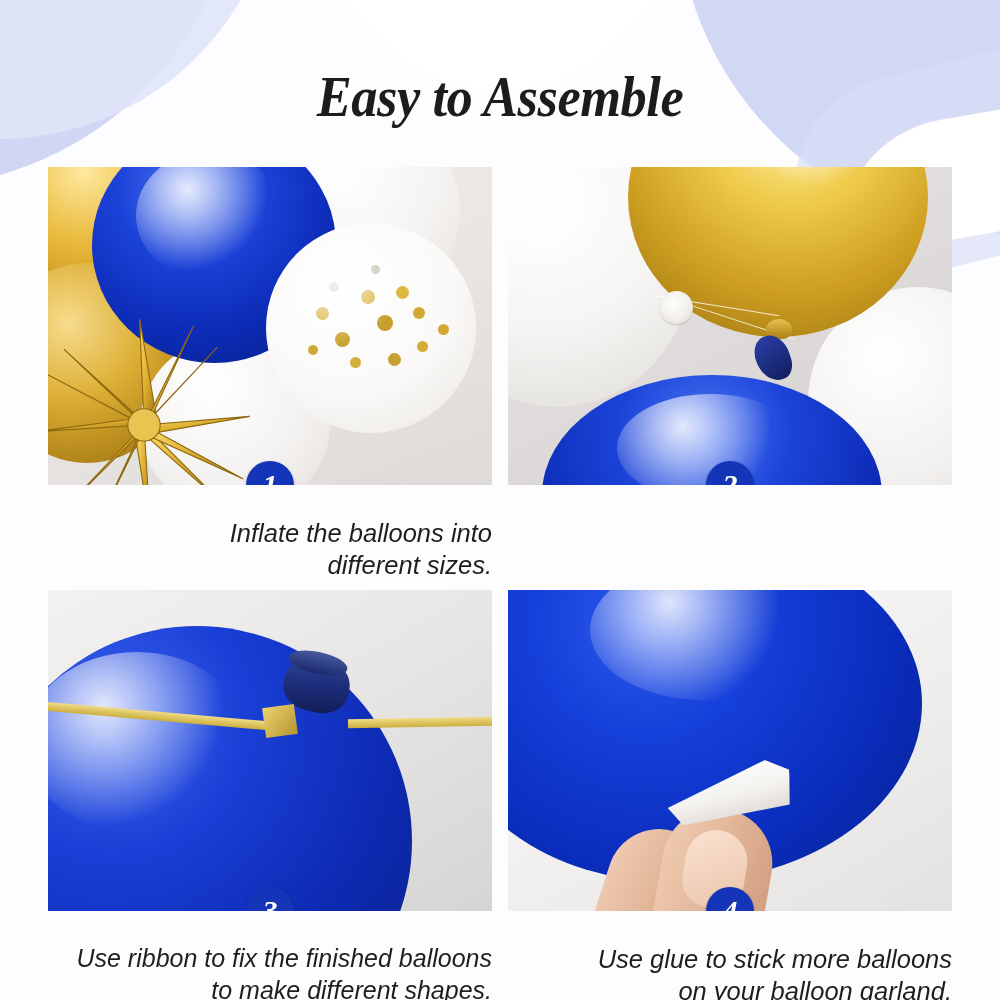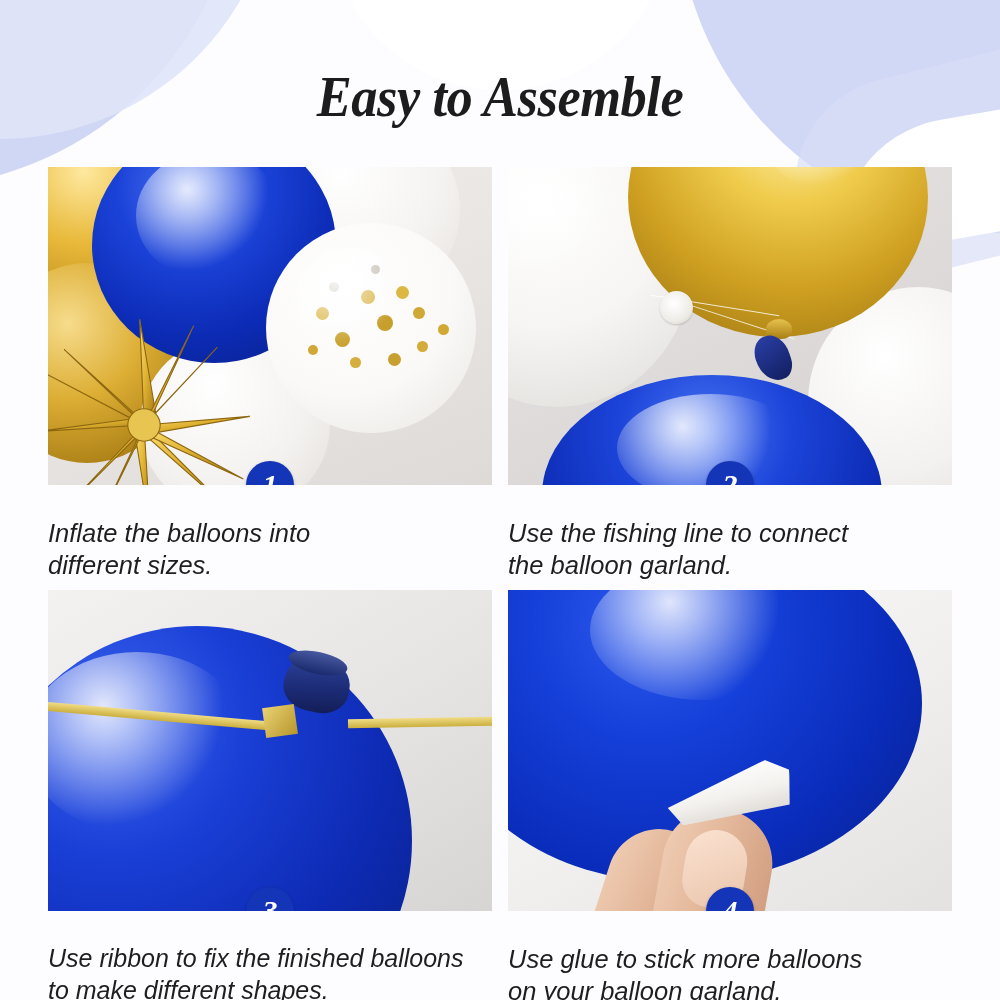--- a/index.html
+++ b/index.html
@@ -141,21 +141,21 @@
     font-size: 30px;
     line-height: 48px;
     text-align: center;
     z-index: 6;
     box-shadow: 0 1px 3px rgba(0,0,0,.25);
   }
   .badge-top { bottom: -24px; }
 
   .caption {
     margin-top: 32px;
-    text-align: left;
+    text-align: right;
     font-family: "Liberation Sans", sans-serif;
     font-style: italic;
     font-size: 25.5px;
     line-height: 1.26;
     color: #1e1e1e;
     white-space: pre-line;
   }
   .caption.tight { font-size: 25px; }
 
   
@@ -372,22 +372,20 @@
         <div class="line" style="left:142px;top:138px;width:130px;transform:rotate(9deg);"></div>
         <div class="line" style="left:150px;top:150px;width:140px;transform:rotate(18deg);"></div>
         <div class="clip"></div>
         <div class="knot-gold"></div>
         <div class="knot-blue"></div>
         <div class="bal p2-blue">
           <div class="sheen" style="left:22%;top:8%;width:55%;height:45%;"></div>
         </div>
         <div class="badge badge-top">2</div>
       </div>
-      <div class="caption">Use the fishing line to connect
-the balloon garland.</div>
     </div>
 
     <div class="step">
       <div class="photo p3 tall">
         <div class="bal p3-blue">
           <div class="sheen" style="left:10%;top:6%;width:52%;height:42%;"></div>
         </div>
         <div class="p3-neck"></div>
         <div class="p3-neck-lip"></div>
         <div class="ribbon" style="left:-4px;top:122px;width:236px;transform:rotate(5deg);"></div>

